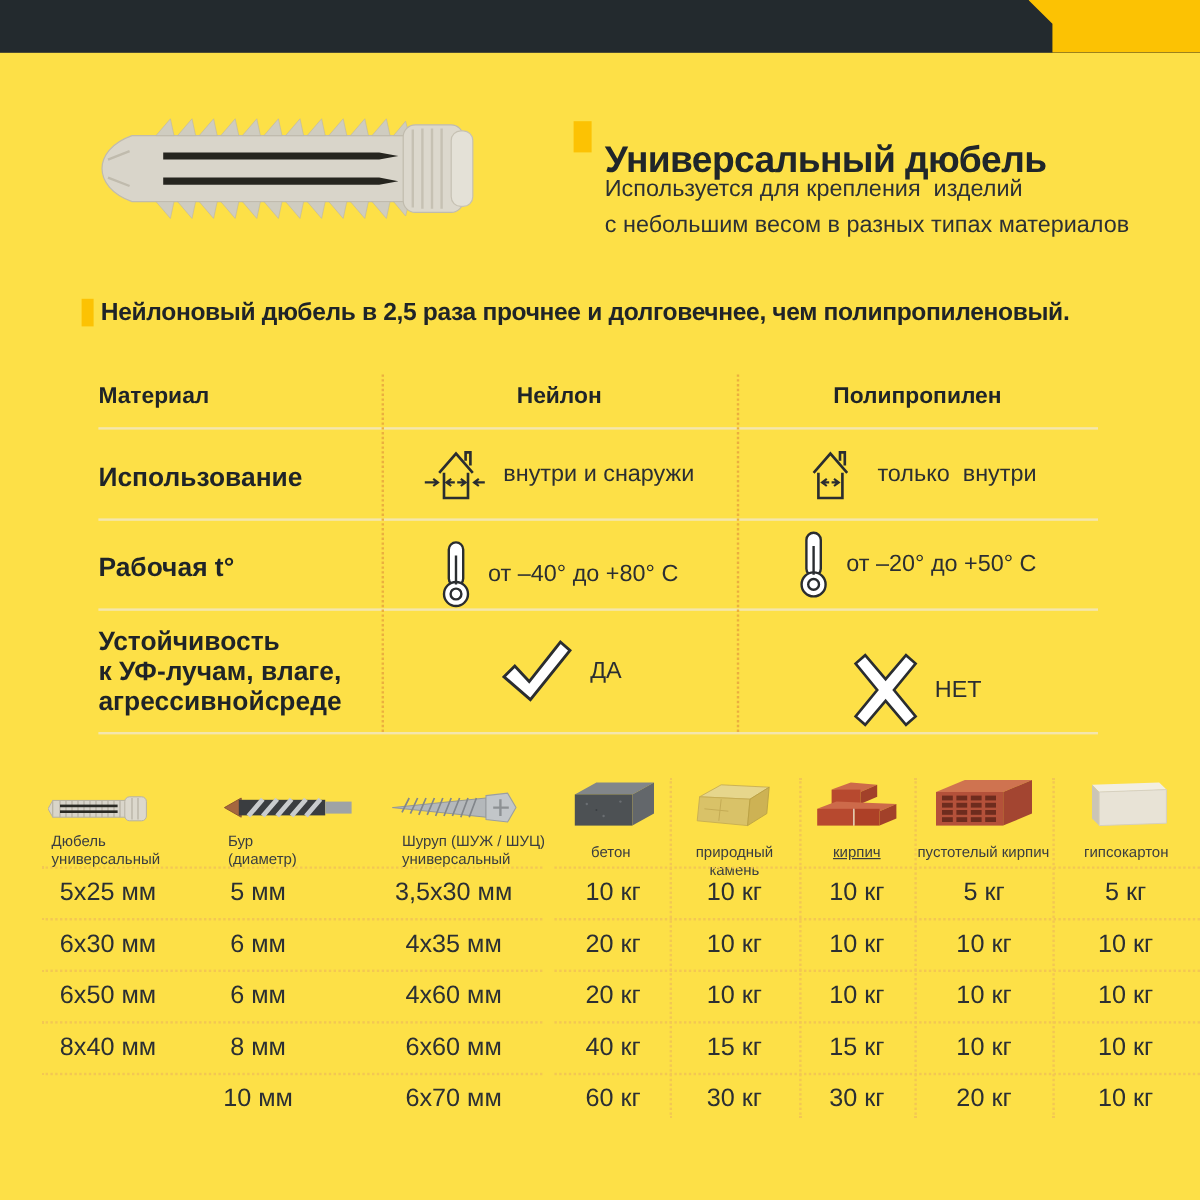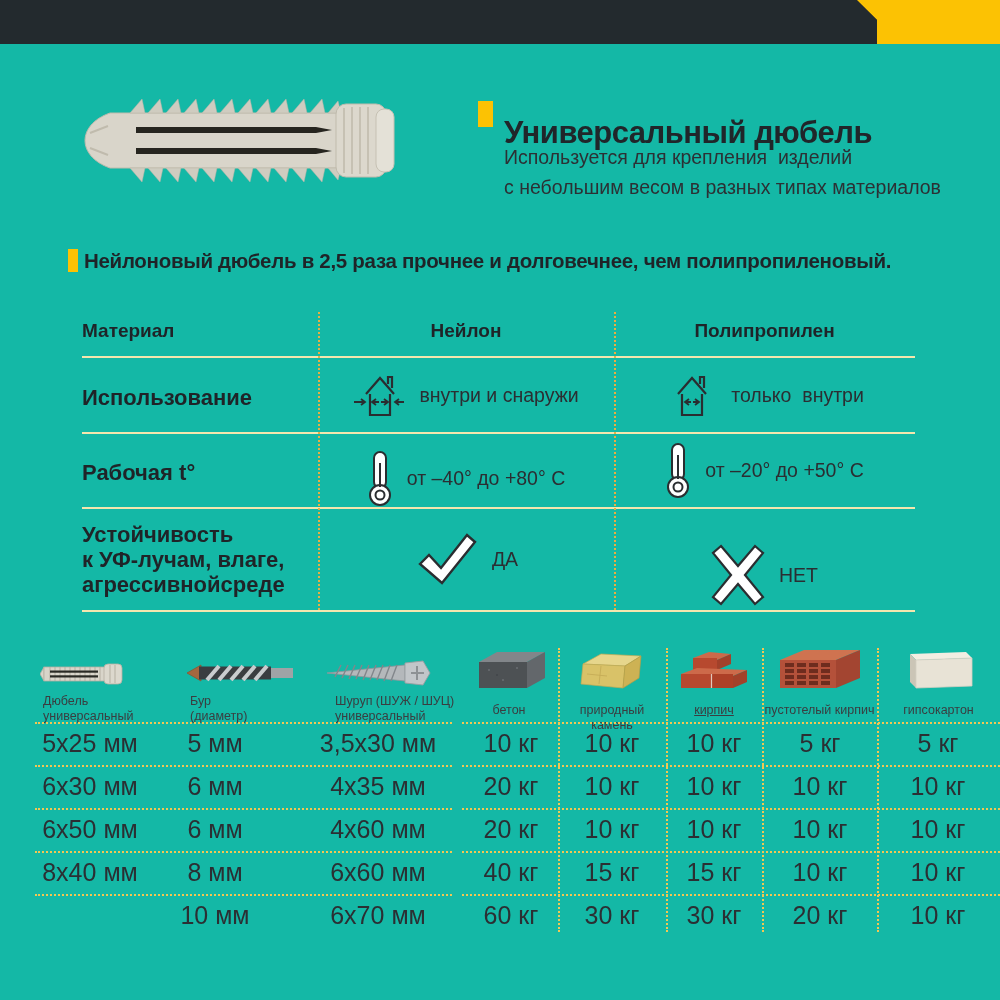--- a/index.html
+++ b/index.html
@@ -1,16 +1,16 @@
 <!DOCTYPE html>
 <html><head>
 <meta charset="utf-8">
 <style>
   html,body{margin:0;padding:0;background:#ffffff;}
-  .page{position:relative;width:1000px;height:1000px;background:#14b8a6;overflow:hidden;
+  .page{position:relative;width:1000px;height:1000px;background:#fde047;overflow:hidden;
         font-family:"Liberation Sans",sans-serif;color:#24282c;}
   .abs{position:absolute;}
   .pre{white-space:pre;}
   
   .topbar{position:absolute;left:0;top:0;width:1000px;height:44px;background:#232a2e;}
   .topbar-accent{position:absolute;left:857px;top:0;width:143px;height:44px;background:#fcc203;
         clip-path:polygon(0 0,100% 0,100% 100%,14% 100%,14% 45%);}
   
   .hero-title{position:absolute;left:504px;top:94px;font-size:31px;font-weight:bold;
         letter-spacing:-0.5px;color:#20262a;white-space:nowrap;}
@@ -27,21 +27,21 @@
   .cmp-label{font-size:22px;font-weight:bold;color:#1f2428;line-height:25px;}
   .cmp-cell{display:flex;align-items:center;justify-content:center;gap:14px;}
   .cmp-cell .txt{font-size:19.5px;color:#2b2e32;}
   .center{text-align:center;}
   
   .dotline{position:absolute;height:0;border-top:2px dotted #f3c753;}
   .vdot{position:absolute;width:0;border-left:2px dotted #f3c753;}
   .col-label{font-size:12.5px;line-height:15px;color:#3a3d40;}
   .trow{position:absolute;left:0;width:1000px;height:43px;}
   .tcell{position:absolute;top:0;height:43px;line-height:43px;text-align:center;
-        font-size:25px;color:#2b2f33;}
+        font-size:21px;color:#2b2f33;}
   svg{display:block;}
 </style>
 </head>
 <body>
 
 <div class="page">
 
   <div class="topbar">
     <div class="topbar-accent"></div>
   </div>

